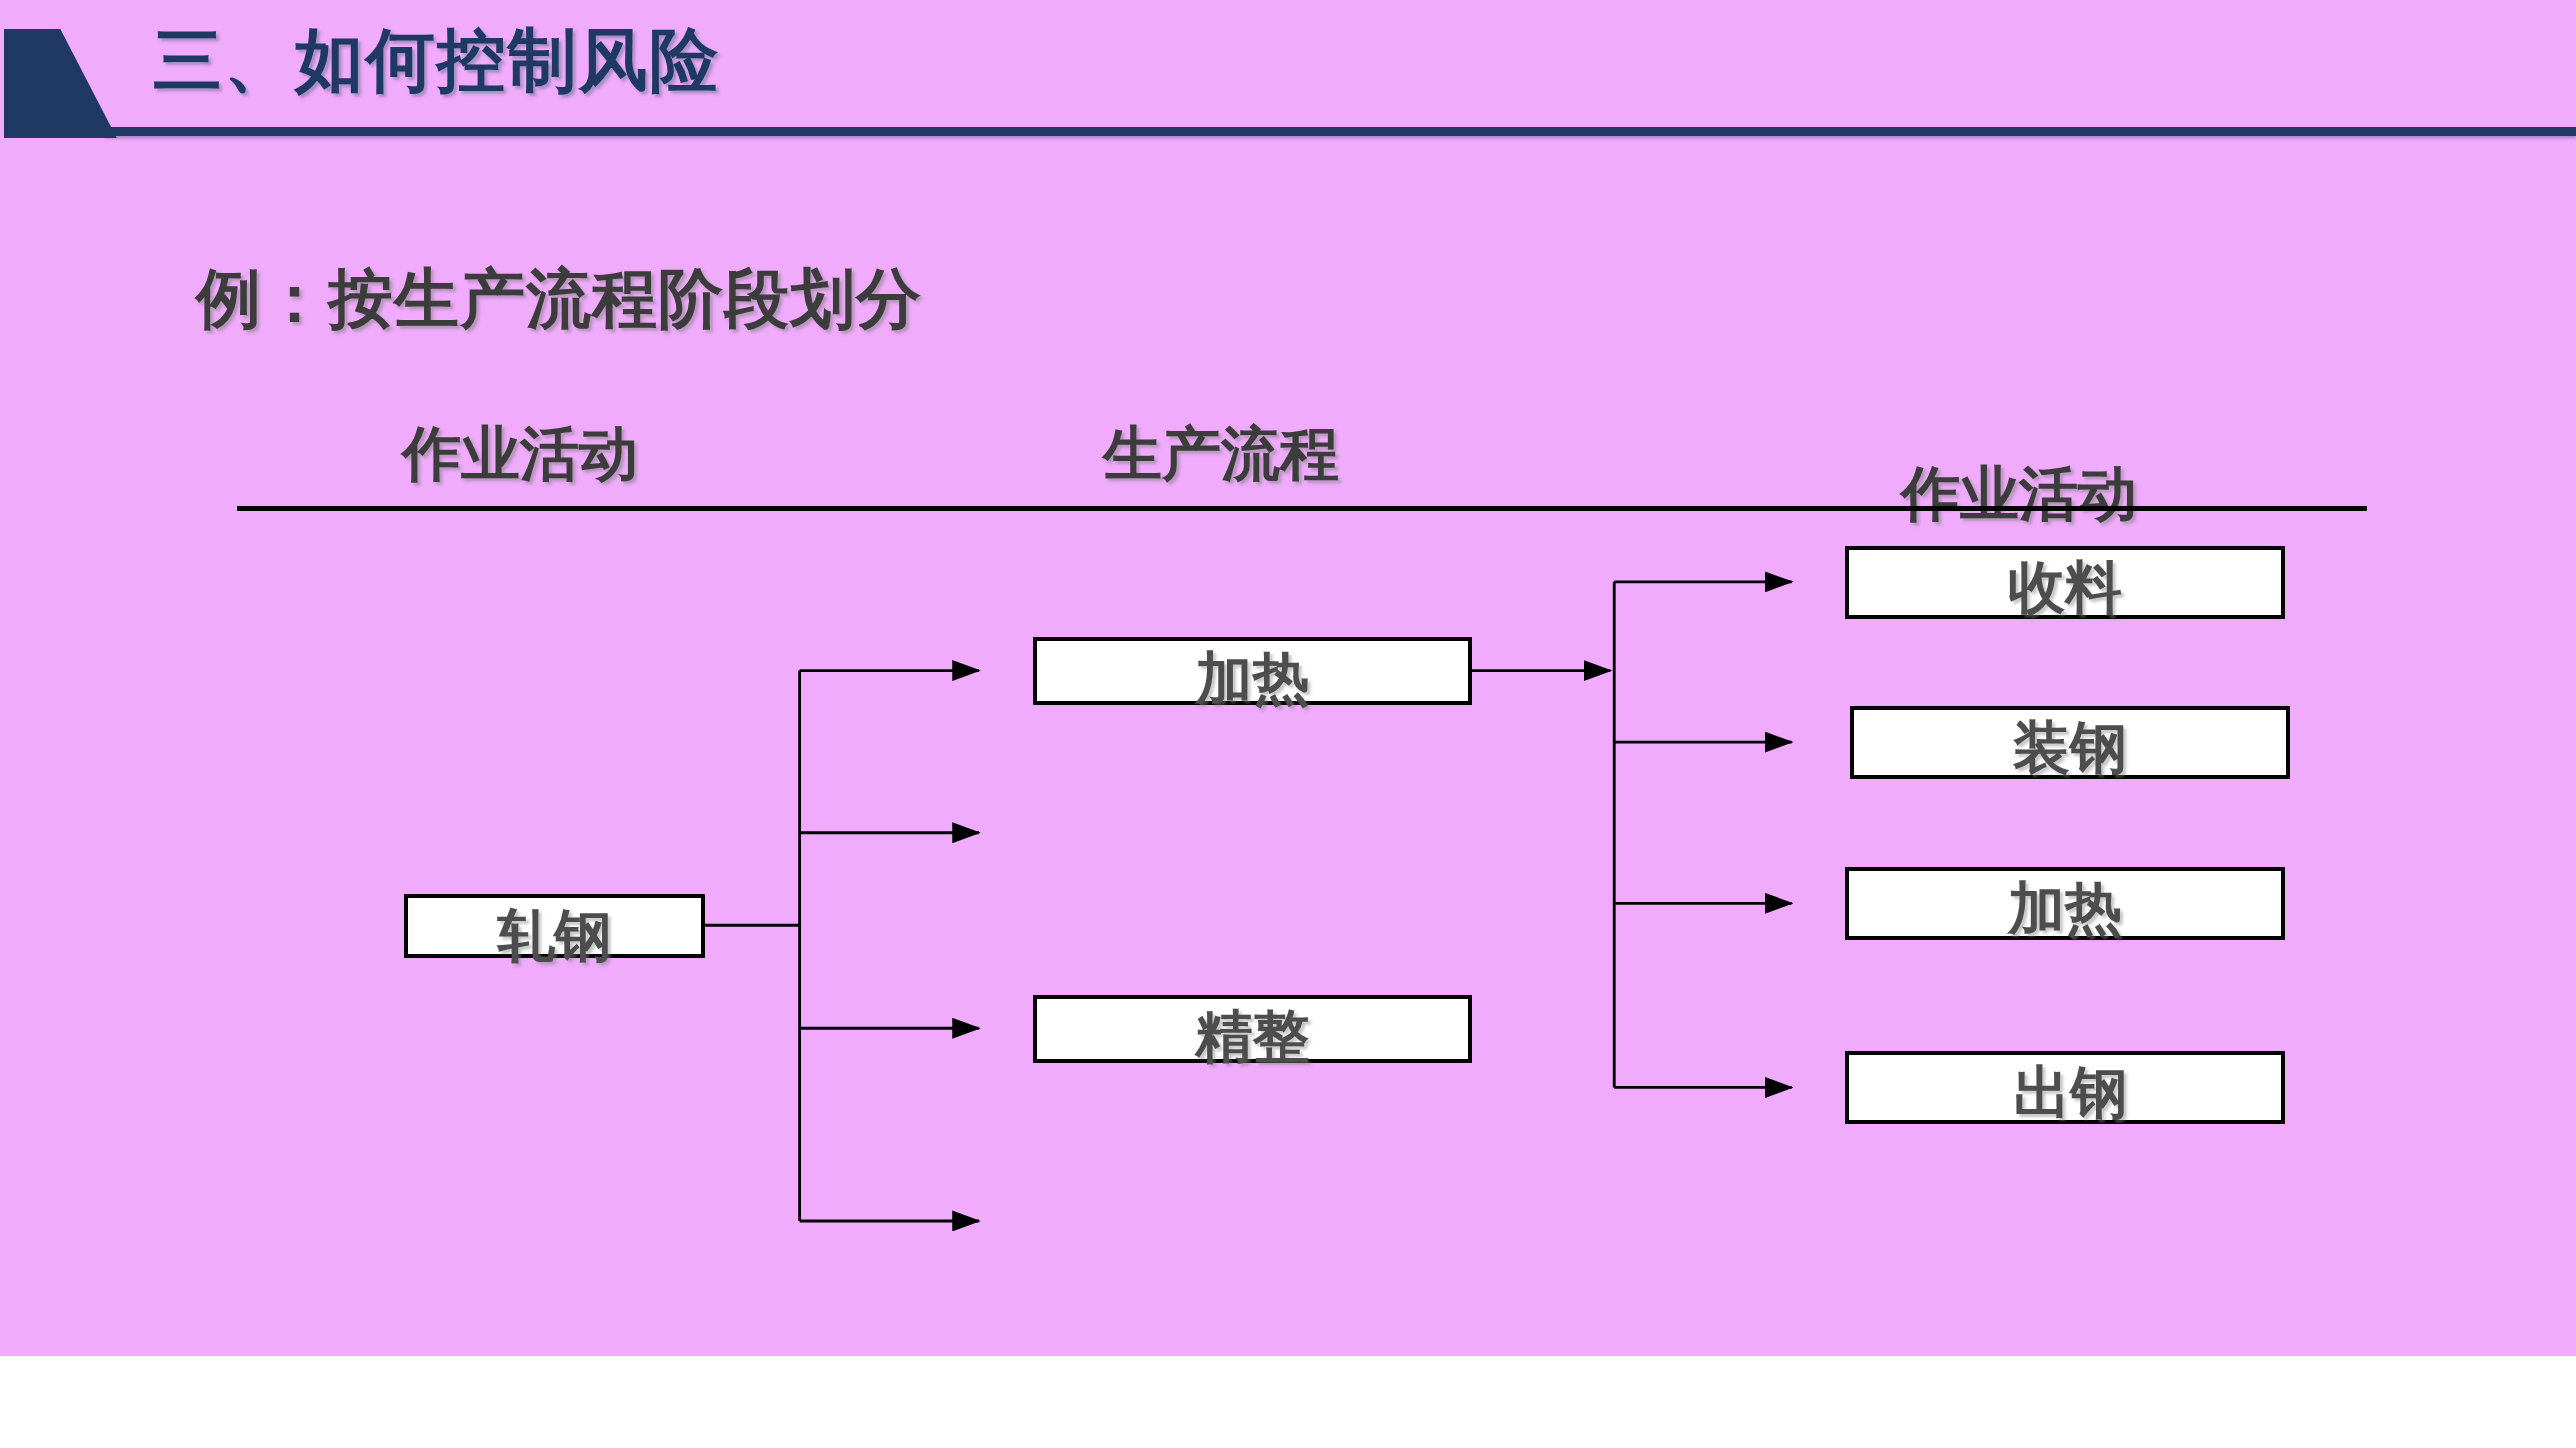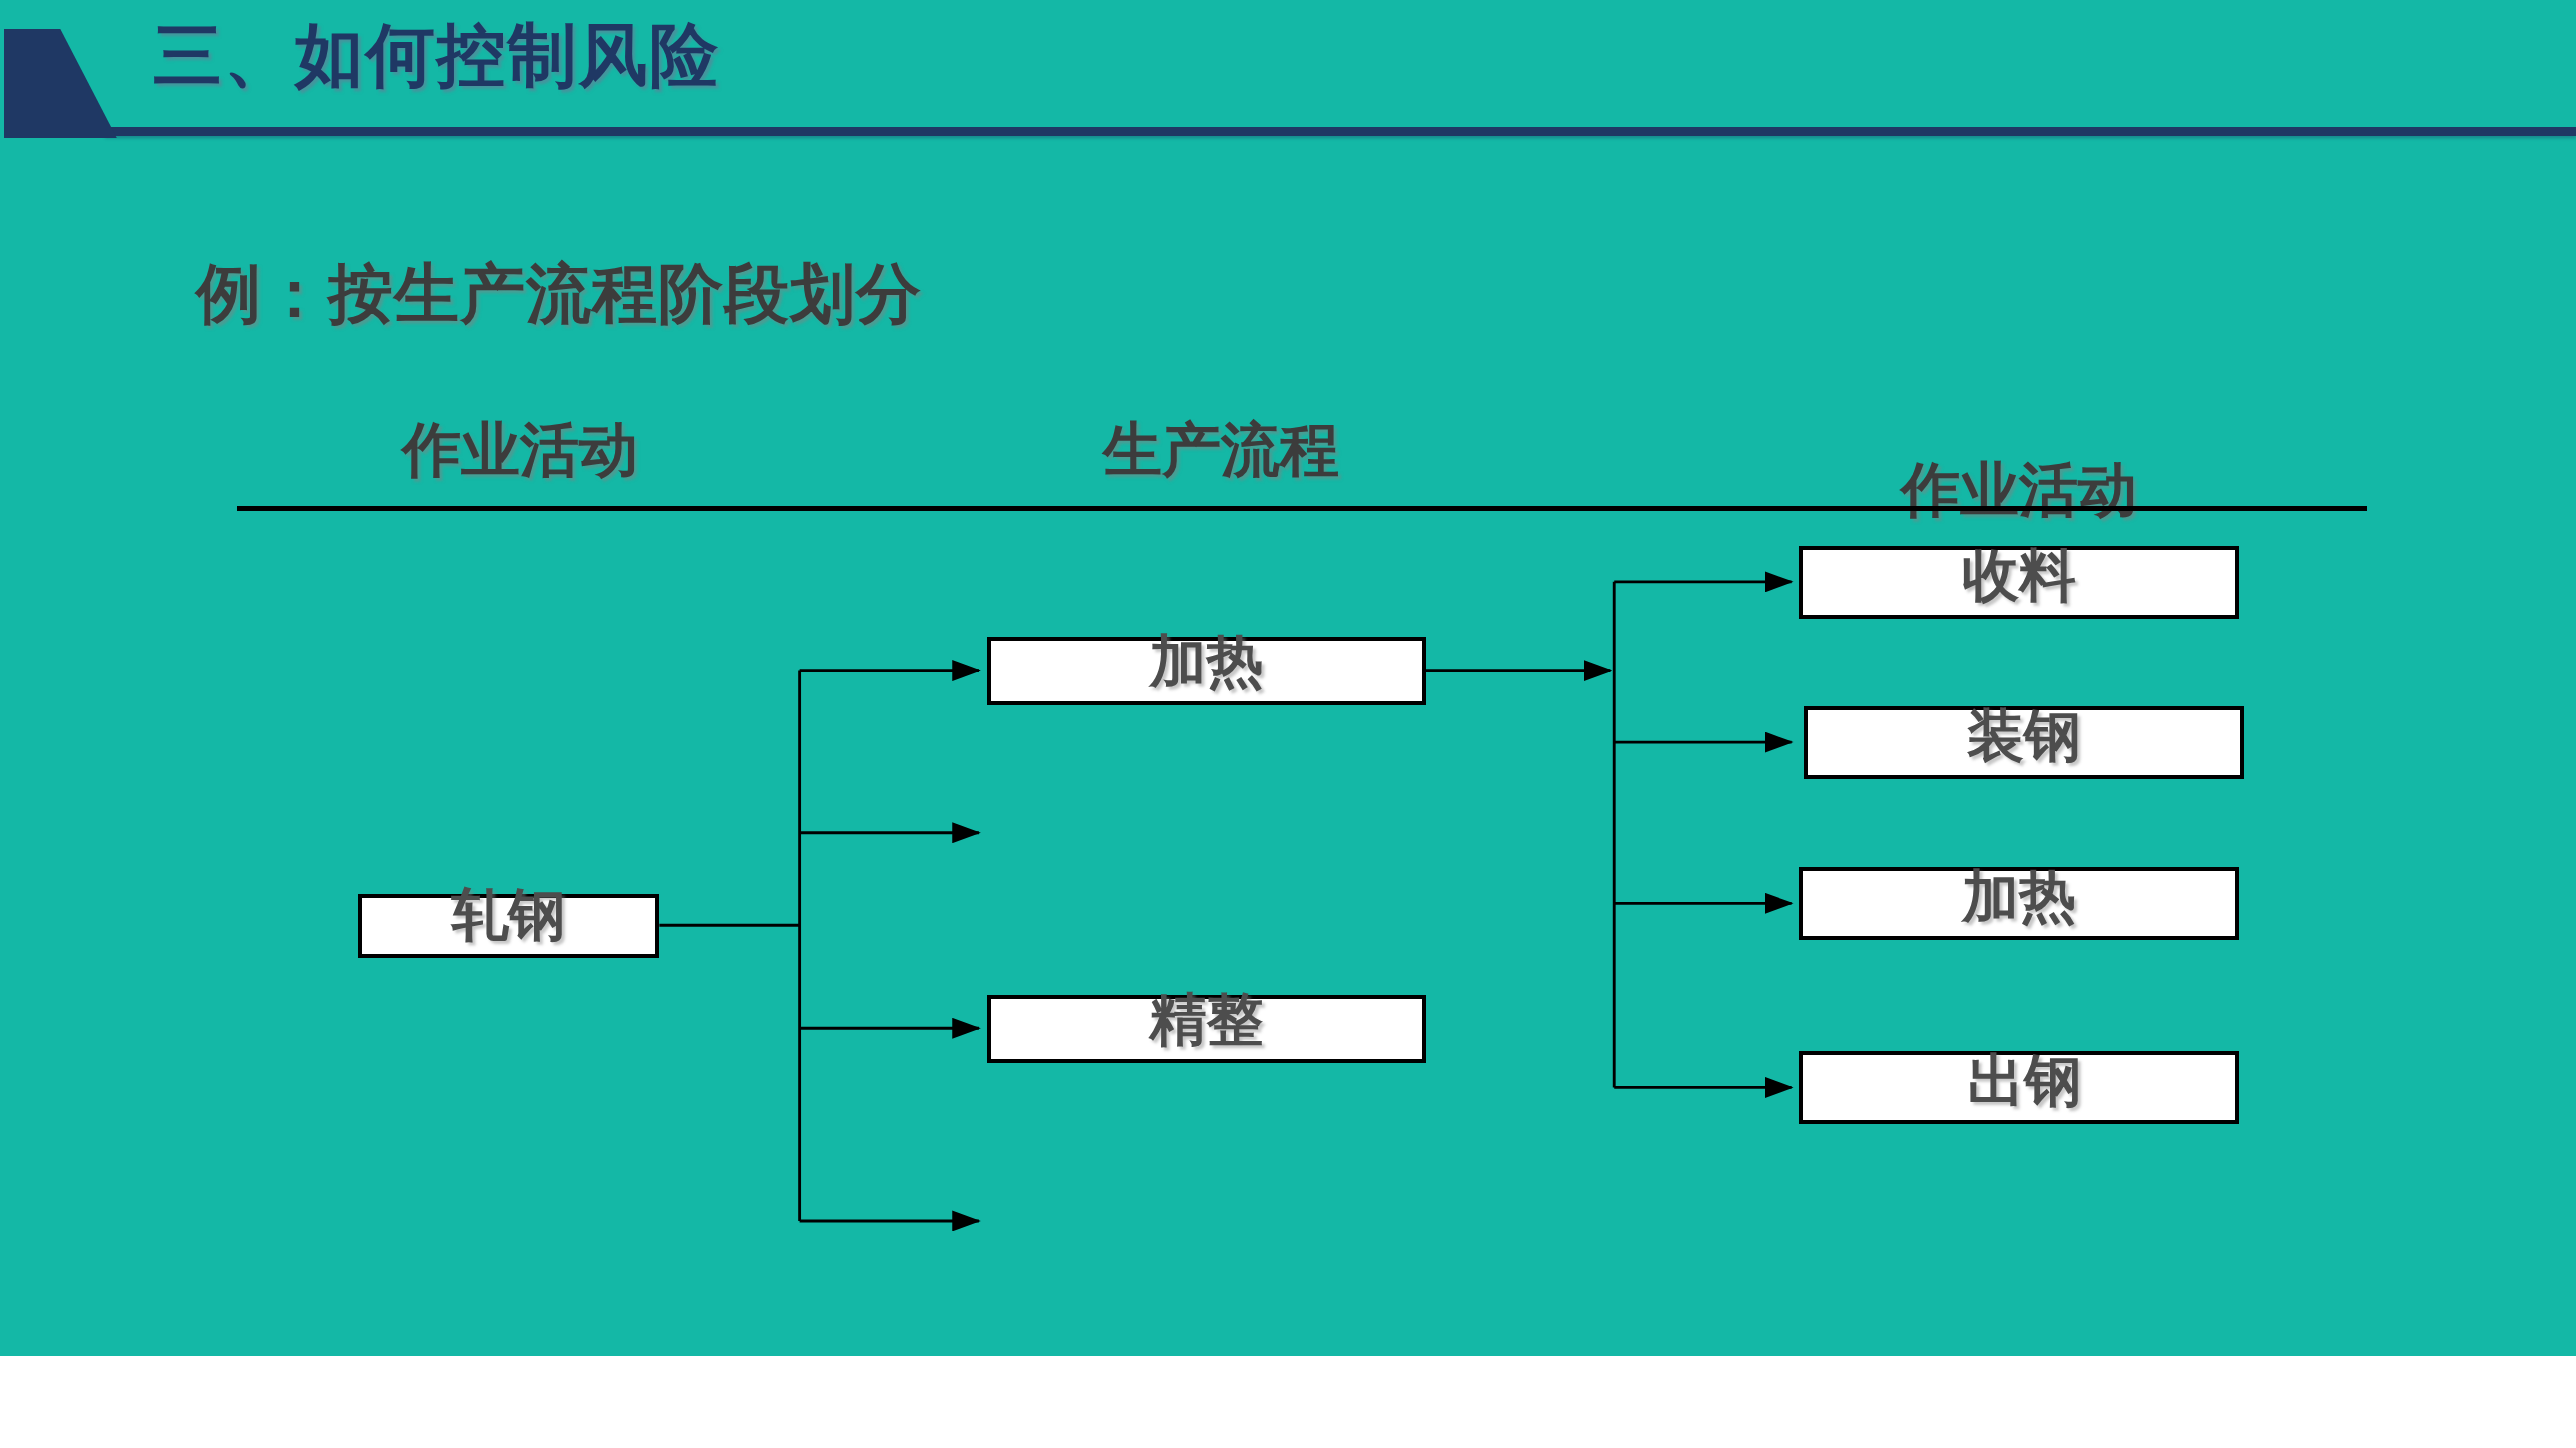--- a/index.html
+++ b/index.html
@@ -1,22 +1,22 @@
 <!DOCTYPE html>
 <html><head>
 <meta charset="utf-8">
 <style>
   html, body { margin: 0; padding: 0; background: #ffffff; }
   .slide {
     position: relative;
     width: 2576px;
     height: 1356px;
-    background: #14b8a6;
+    background: #f0abfc;
     overflow: hidden;
-    font-family: Liberation Mono, monospace;
+    font-family: Liberation Serif, serif;
   }
   
   .accent-trapezoid {
     position: absolute;
     left: 3.8px; top: 29px;
     width: 113px; height: 109px;
     background: var(--navy);
     clip-path: polygon(0 0, 50% 0, 100% 100%, 0 100%);
     z-index: 3;
   }
@@ -70,26 +70,27 @@
     width: 2130px; height: 4.8px;
     background: #000000;
   }
   
   .node {
     position: absolute;
     box-sizing: border-box;
     border: 4.8px solid #000000;
     background: #ffffff;
     display: flex;
-    align-items: flex-end;
+    align-items: flex-start;
     justify-content: center;
     font-size: 57px; font-weight: bold;
     color: #4d4d4d;
     text-shadow: 2.9px 2.9px 2.9px rgba(130,130,130,0.45);
     z-index: 2;
+    margin-left: 46px;
   }
   .node.task   { left: 358px;  top: 894px;  width: 301px; height: 64px; }
   .node.proc-0 { left: 987px; top: 637px;  width: 439px; height: 68px; }
   .node.proc-1 { left: 987px; top: 800px;  width: 439px; height: 68px; }
   .node.proc-2 { left: 987px; top: 995px; width: 439px; height: 68px; }
   .node.proc-3 { left: 987px; top: 1188px; width: 439px; height: 68px; }
   .node.act-0  { left: 1799px; top: 546px;  width: 440px; height: 73px; }
   .node.act-1  { left: 1804px; top: 706px;  width: 440px; height: 73px; }
   .node.act-2  { left: 1799px; top: 867px;  width: 440px; height: 73px; }
   .node.act-3  { left: 1799px; top: 1051px; width: 440px; height: 73px; padding-left: 11px; }

